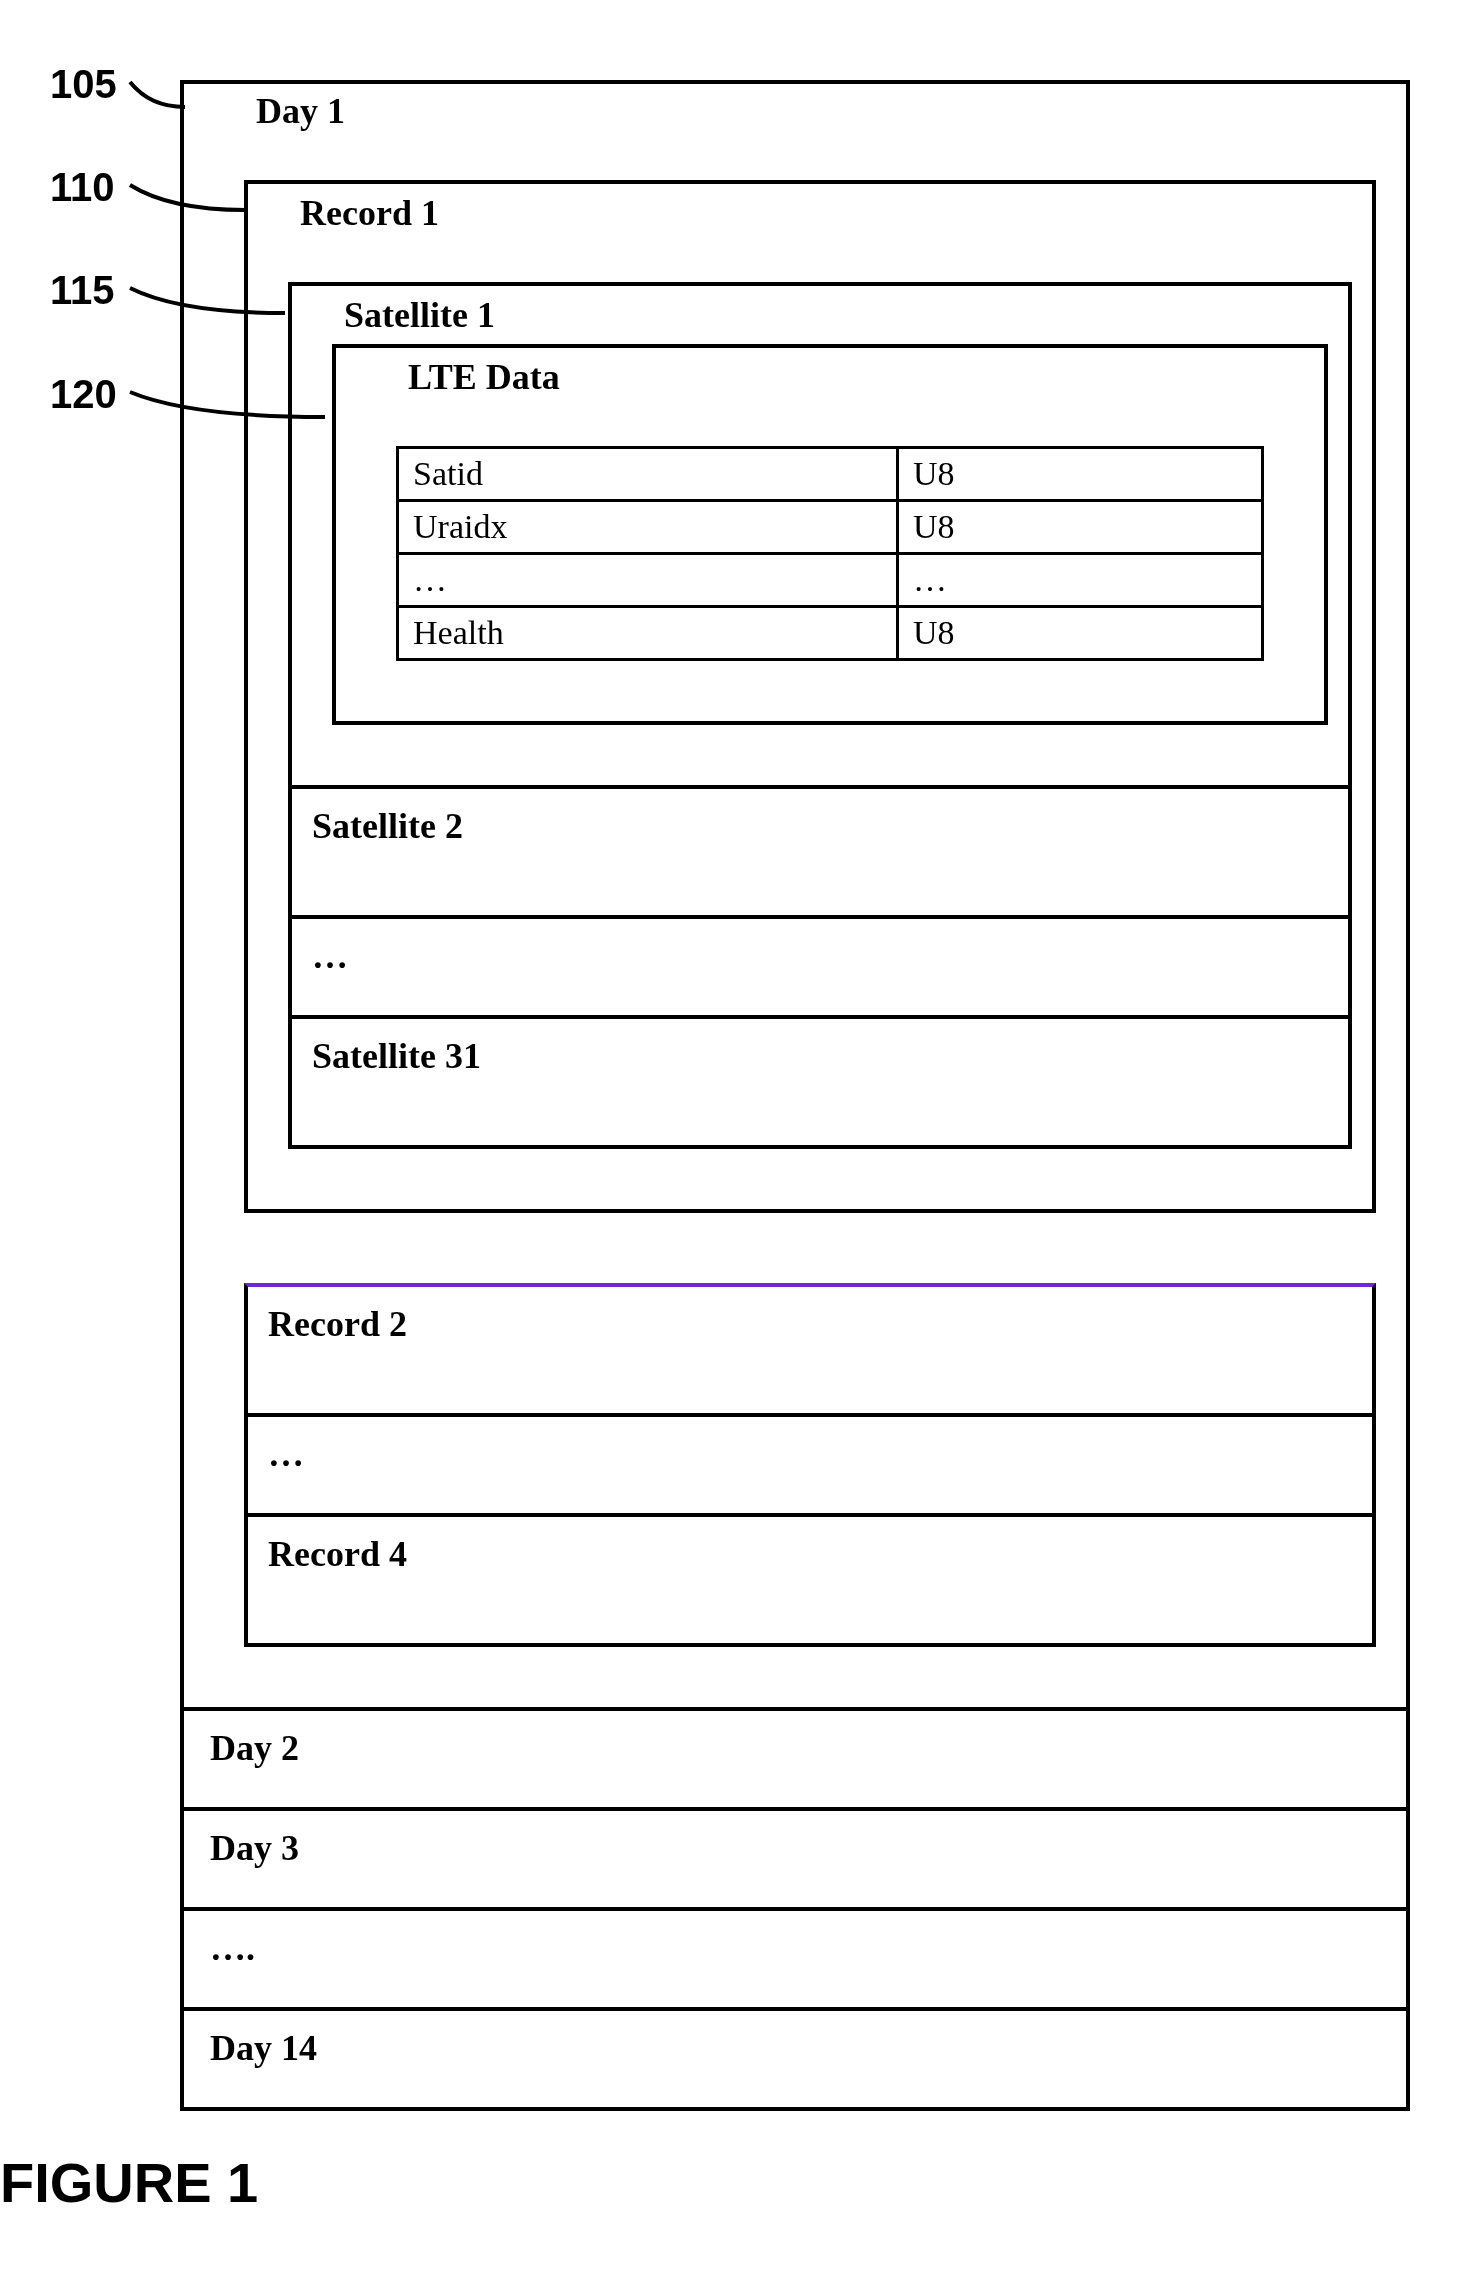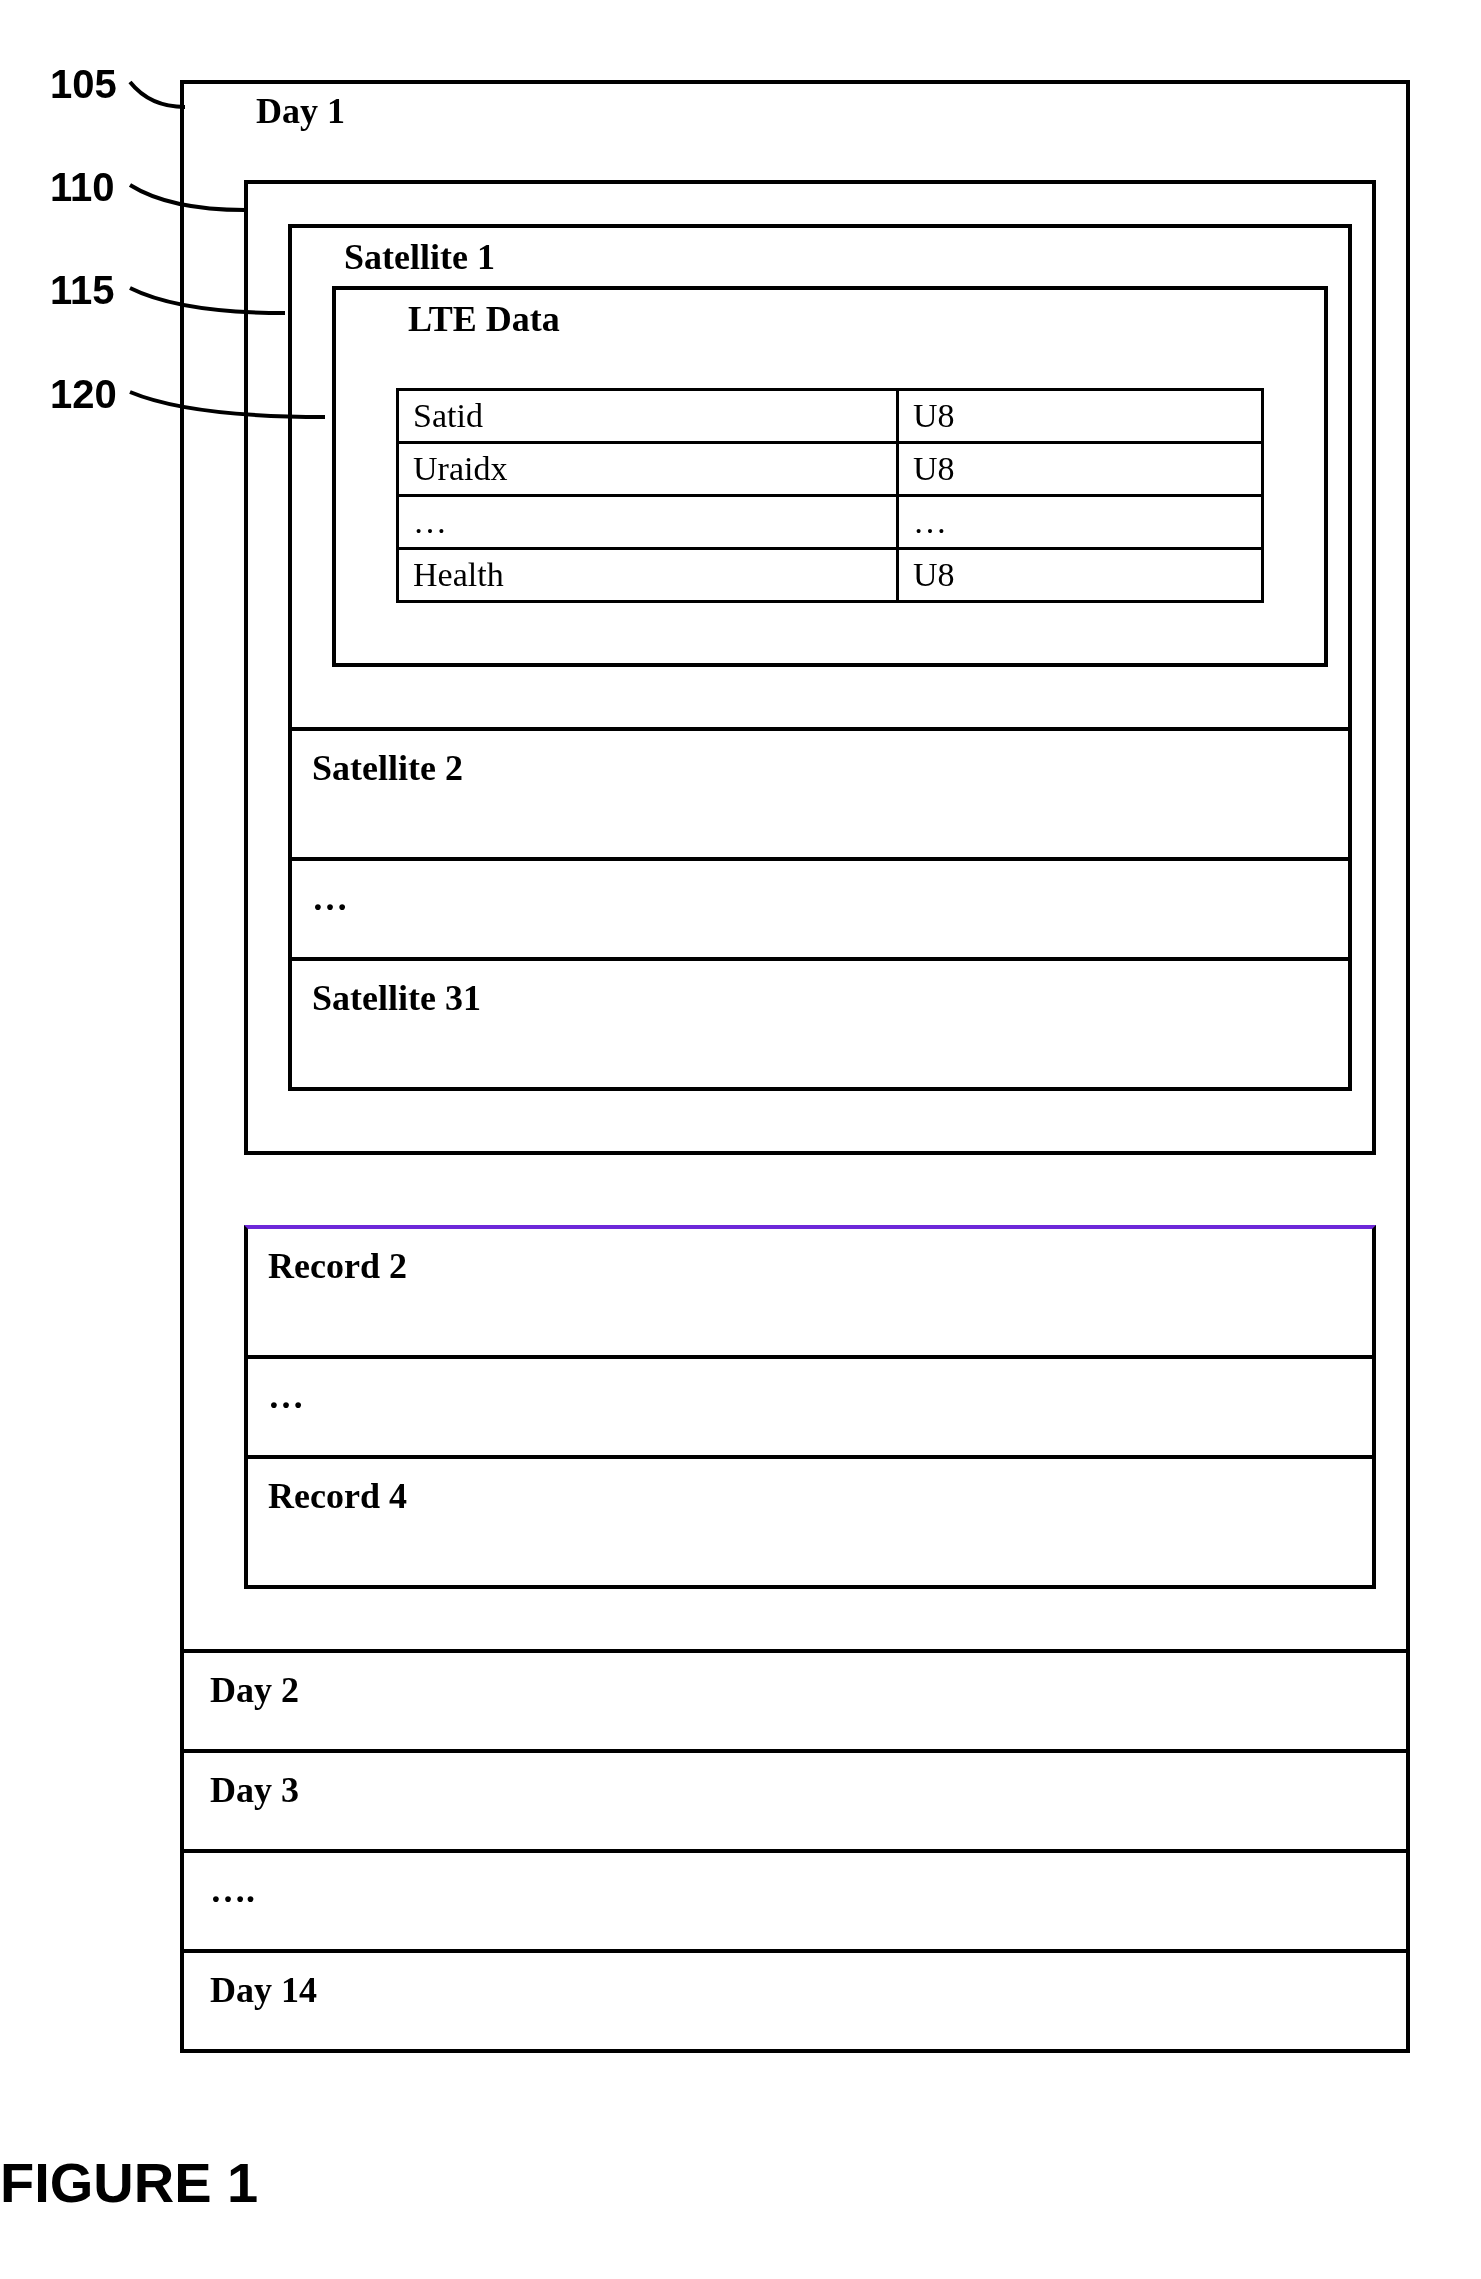--- a/index.html
+++ b/index.html
@@ -136,20 +136,21 @@
       </svg>
     </div>
   </div>
 
   <div class="outer-container">
 
     <div class="day1" style="border:none;">
       <div class="lbl lbl-top">Day 1</div>
 
       <div class="box record1">
+        <div class="lbl">Record 1</div>
 
         <div class="box sat1">
           <div class="lbl">Satellite 1</div>
 
           <div class="box lte">
             <div class="lbl">LTE Data</div>
 
             <div class="lte-table">
               <div class="lte-row">
                 <div class="lte-cell k">Satid</div>

